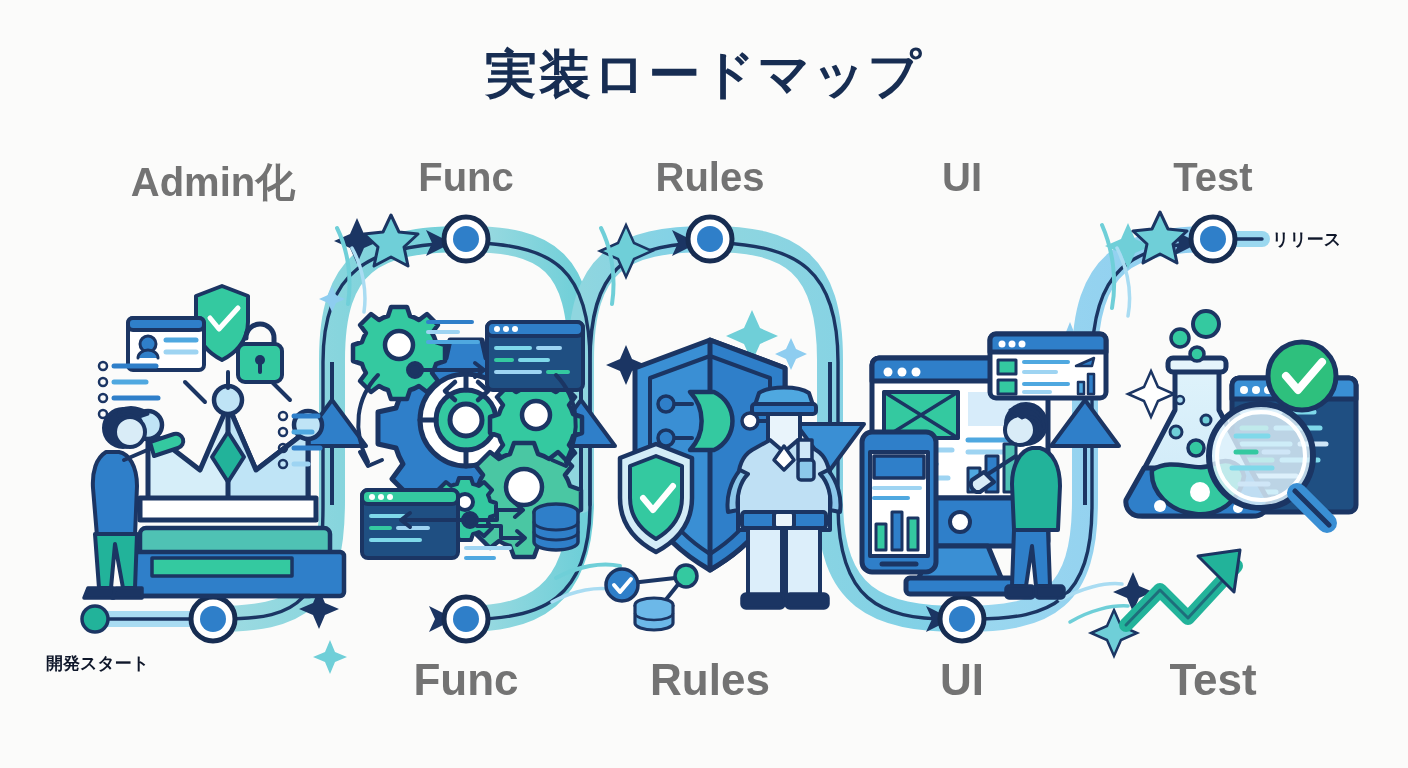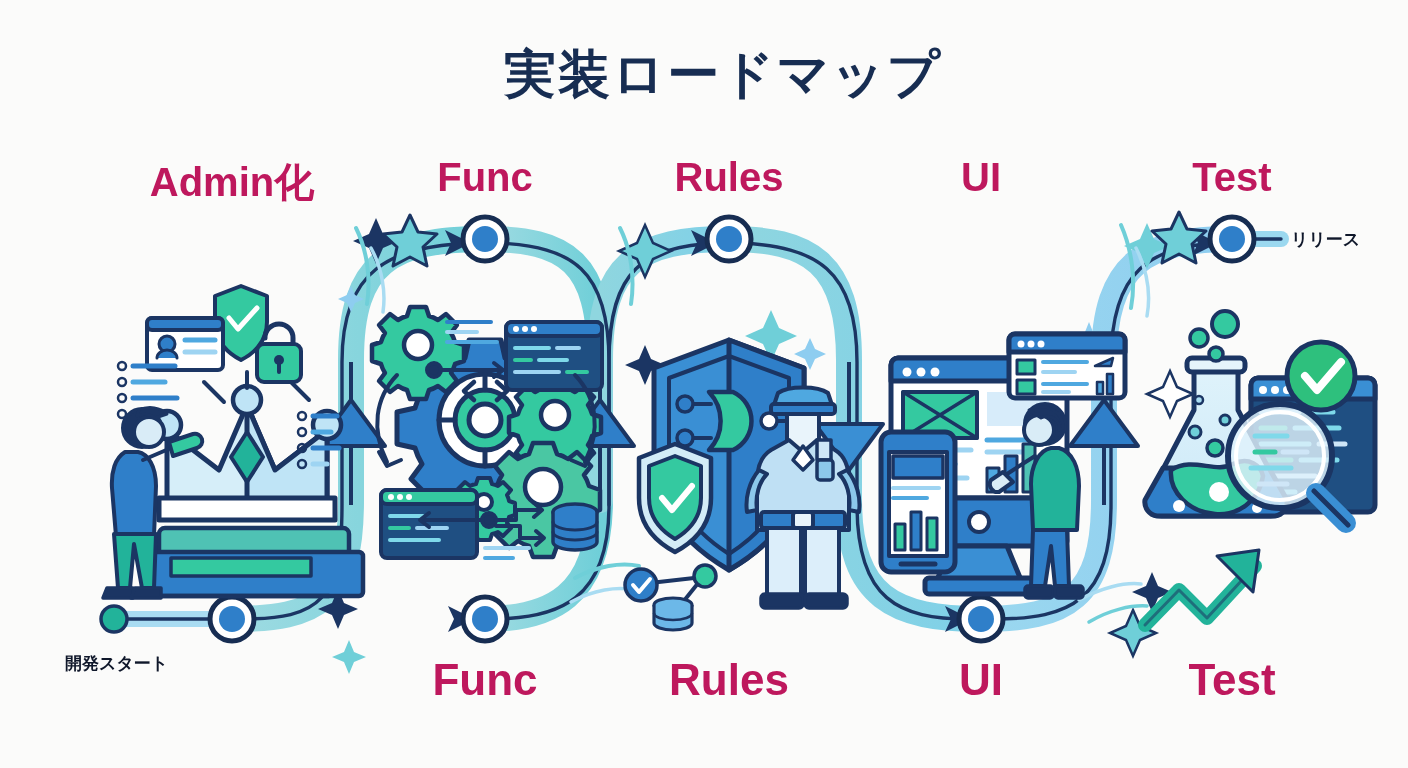--- a/index.html
+++ b/index.html
@@ -1,30 +1,30 @@
 <!DOCTYPE html>
 <html><head>
 <meta charset="utf-8">
 <style>
   html,body{margin:0;padding:0;}
   body{
     width:1408px;height:768px;overflow:hidden;
     background:#fbfbfa;
     font-family:"Liberation Sans","DejaVu Sans",sans-serif;
   }
-  #stage{position:relative;width:1116px;height:768px;margin-left:19px;}
+  #stage{position:relative;width:1116px;height:768px;}
   #stage svg.layer{position:absolute;left:0;top:0;width:1408px;height:768px;}
 
   .title{
     position:absolute;left:0;top:40px;width:1408px;text-align:center;
     font-size:52px;font-weight:700;color:#172d52;letter-spacing:2px;
     font-family:"DejaVu Sans","Liberation Sans",sans-serif;
   }
   .stage-label{
-    position:absolute;font-weight:700;color:#be185d;
+    position:absolute;font-weight:700;color:#737373;
     font-family:"Liberation Sans","DejaVu Sans",sans-serif;
     white-space:nowrap;text-align:center;
   }
   .label-top{font-size:40px;top:155px;}
   .label-bottom{font-size:44px;top:655px;}
   .tiny-label{
     position:absolute;font-size:17px;font-weight:700;color:#0f172a;
     font-family:"DejaVu Sans","Liberation Sans",sans-serif;white-space:nowrap;
   }
 </style>

